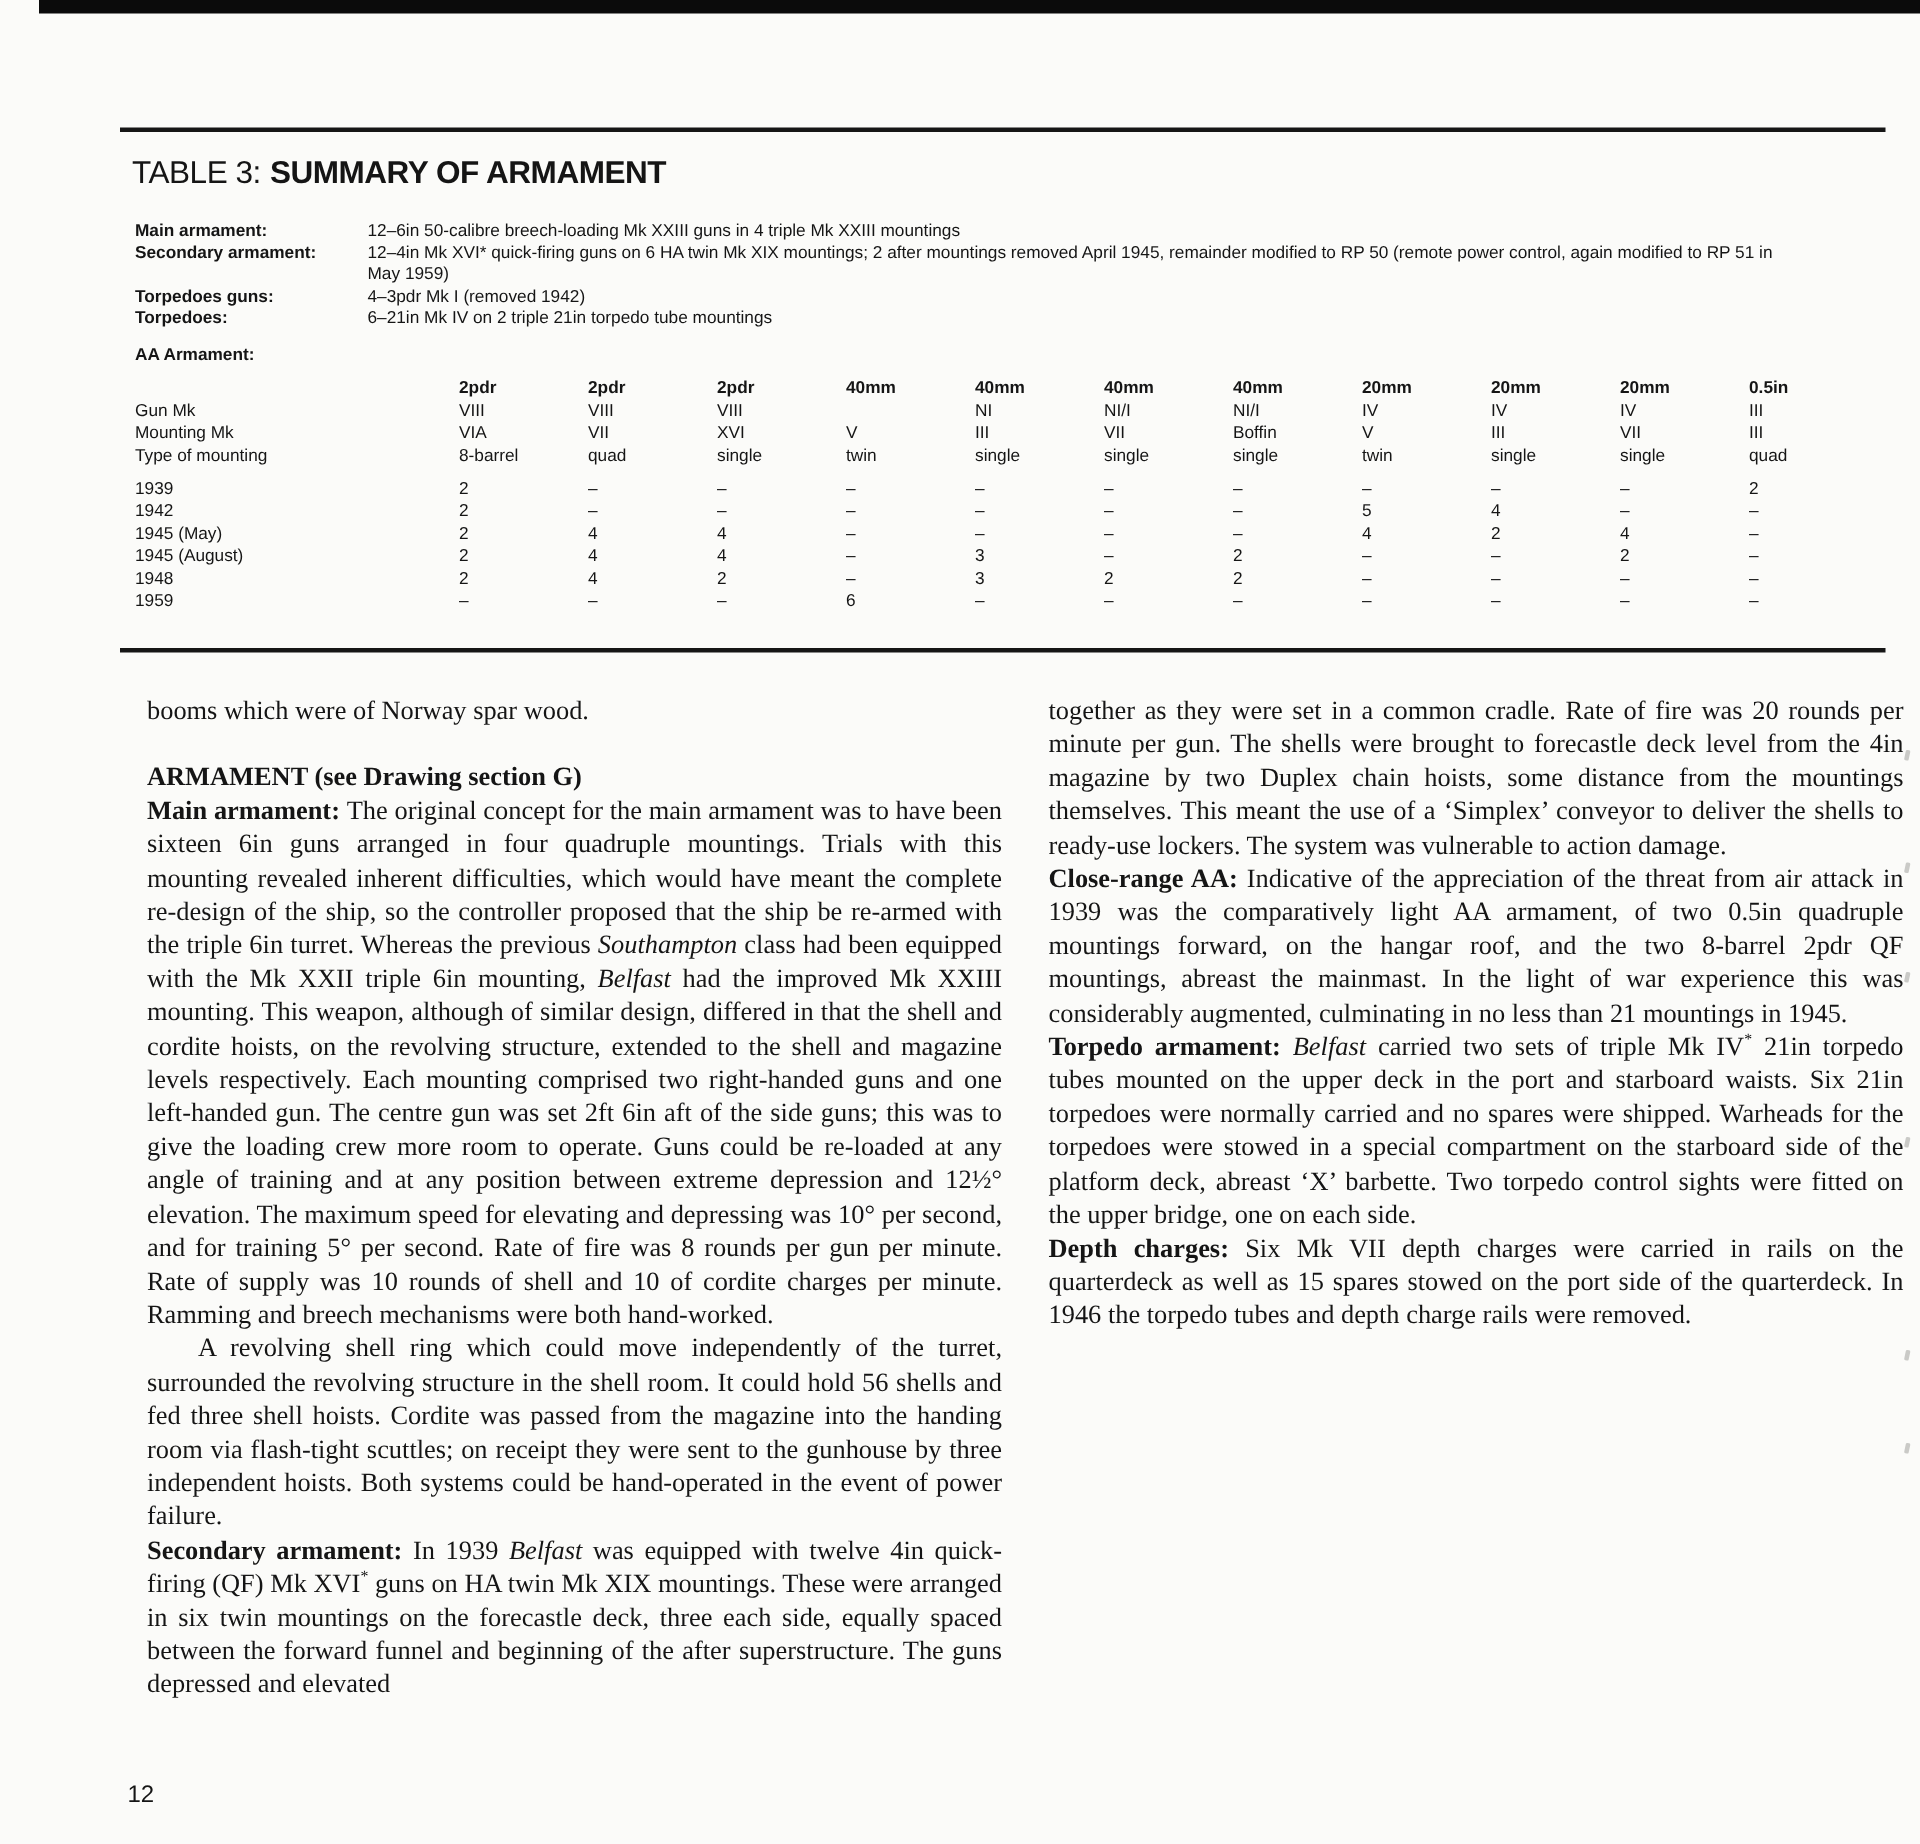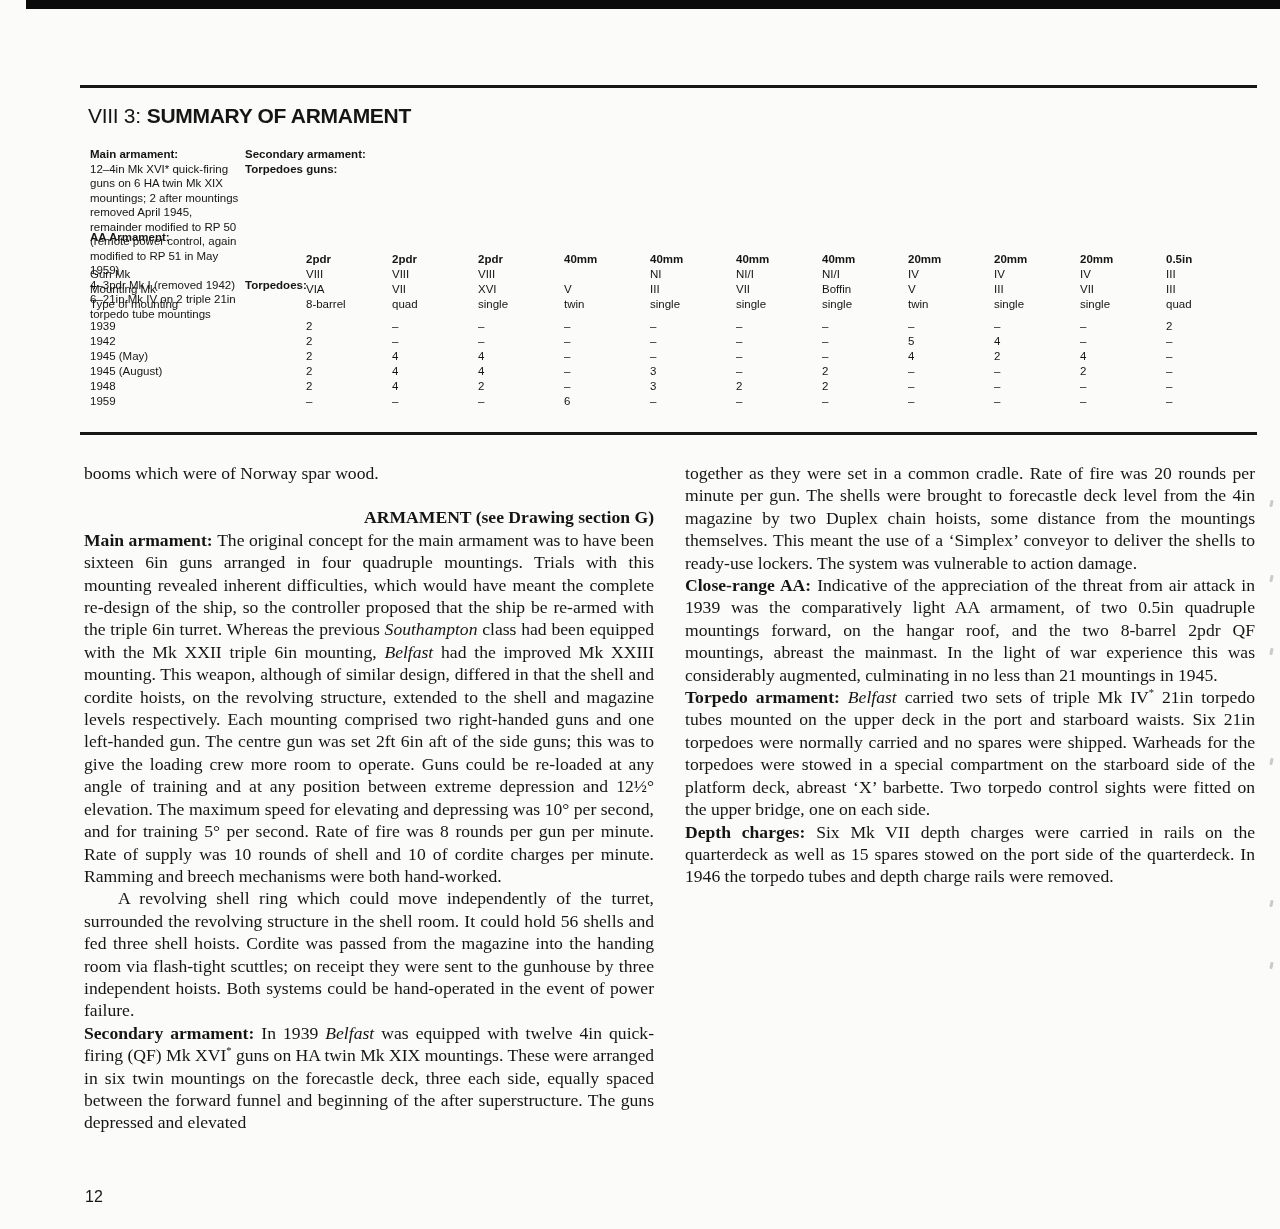--- a/index.html
+++ b/index.html
@@ -59,28 +59,28 @@
     font-family: "Liberation Sans", sans-serif;
     font-size: 11.5px; line-height: 15px;
     display: grid;
     grid-template-columns: 216px repeat(11, 86px);
   }
   .aa-table .b { font-weight: 700; }
   .aa-table .spacer { grid-column: 1 / -1; height: 7px; }
 
   
   .article {
-    position: absolute; left: 84px; top: 462px; width: 1171px;
+    position: absolute; left: 98px; top: 462px; width: 1171px;
     display: flex; gap: 31px;
     font-size: 17.6px; line-height: 22.4px;
   }
   .col { width: 570px; }
   .para { margin: 0; text-align: justify; }
   .p-plain { text-align: left; }
-  .p-heading { font-weight: 700; margin-top: 22px; text-align: right; }
+  .p-heading { font-weight: 700; margin-top: 22px; text-align: left; }
   .p-indent { text-indent: 34px; }
   .b { font-weight: 700; }
   .i { font-style: italic; }
   sup { font-size: 60%; line-height: 0; vertical-align: super; }
 
   .page-num {
     position: absolute; left: 85px; top: 1188px;
     font-family: "Liberation Sans", sans-serif;
     font-size: 16px;
   }
@@ -92,25 +92,26 @@
 <div class="edge-mark" style="top:500px"></div>
 <div class="edge-mark" style="top:575px"></div>
 <div class="edge-mark" style="top:648px"></div>
 <div class="edge-mark" style="top:758px"></div>
 <div class="edge-mark" style="top:900px"></div>
 <div class="edge-mark" style="top:962px"></div>
 
 <div class="rule rule-top"></div>
 
 <div class="table-heading">
-  <span class="t-label">VIII 3:</span><span class="t-title">SUMMARY OF ARMAMENT</span>
+  <span class="t-label">TABLE 3:</span><span class="t-title">SUMMARY OF ARMAMENT</span>
 </div>
 
 <div class="specs" id="specs">
     <div class="spec-label">Main armament:</div>
+    <div class="spec-value">12–6in 50-calibre breech-loading Mk XXIII guns in 4 triple Mk XXIII mountings</div>
     <div class="spec-label">Secondary armament:</div>
     <div class="spec-value">12–4in Mk XVI* quick-firing guns on 6 HA twin Mk XIX mountings; 2 after mountings removed April 1945, remainder modified to RP 50 (remote power control, again modified to RP 51 in May 1959)</div>
     <div class="spec-label">Torpedoes guns:</div>
     <div class="spec-value">4–3pdr Mk I (removed 1942)</div>
     <div class="spec-label">Torpedoes:</div>
     <div class="spec-value">6–21in Mk IV on 2 triple 21in torpedo tube mountings</div>
   </div>
 
 <div class="aa-label">AA Armament:</div>
 

